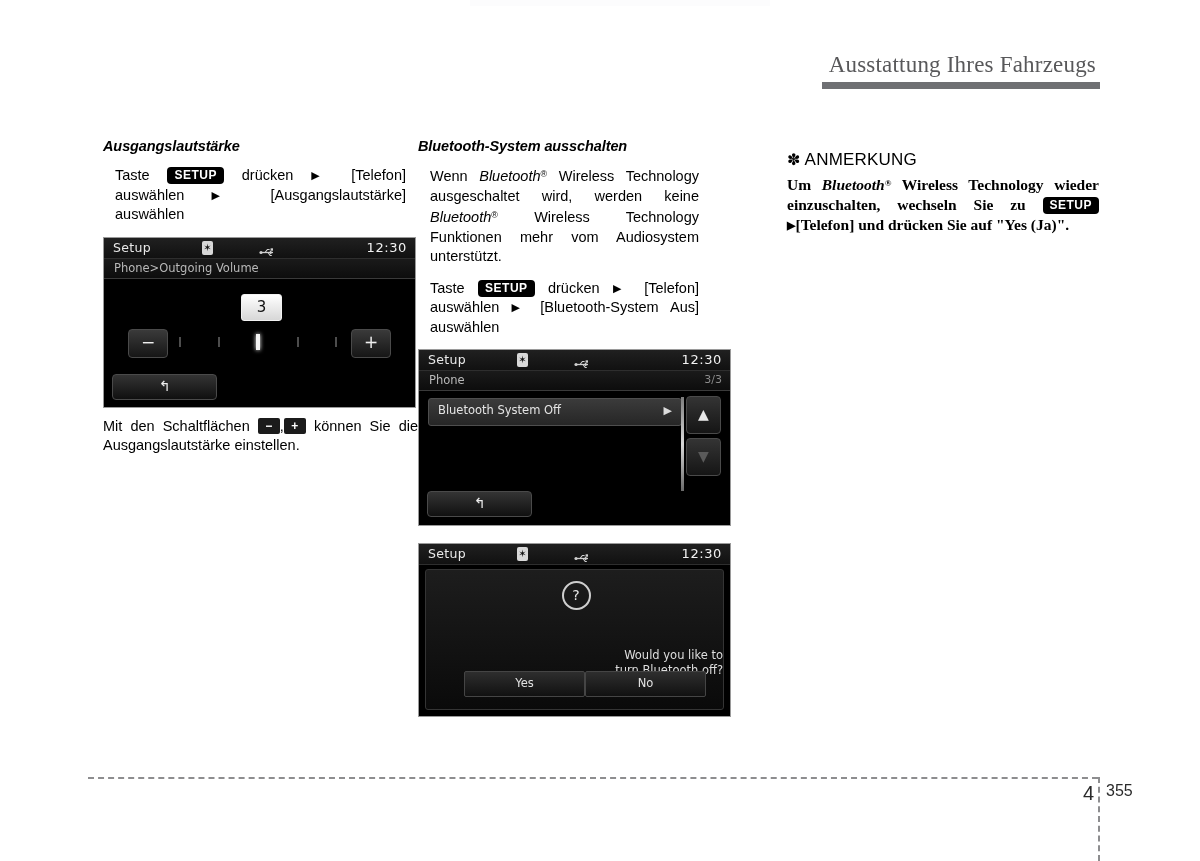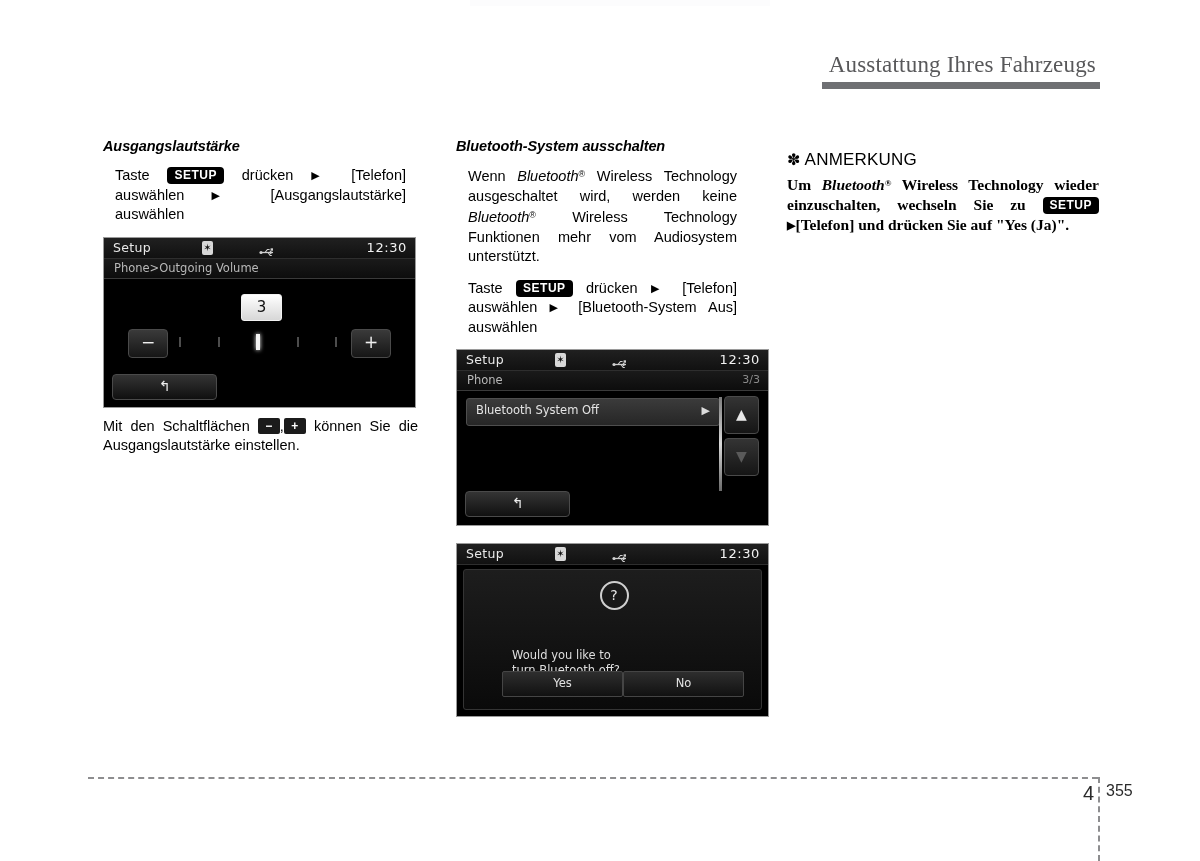--- a/index.html
+++ b/index.html
@@ -42,21 +42,21 @@
     width: 278px; height: 7px;
     background: #6f7073;
   }
 
   
   .col {
     position: absolute;
     top: 138px;
   }
   .col-1 { left: 103px; width: 315px; }
-  .col-2 { left: 456px; width: 293px; }
+  .col-2 { left: 418px; width: 293px; }
   .col-3 { left: 787px; width: 312px; }
 
   .sec-title {
     font-size: 14.5px;
     font-weight: bold;
     font-style: italic;
     color: #000;
     margin: 0 0 5px 0;
     letter-spacing: -0.1px;
   }
@@ -311,21 +311,21 @@
     border: 2px solid #cfcfcf;
     border-radius: 50%;
     color: #e6e6e6;
     font-size: 14px;
     line-height: 24px;
     text-align: center;
   }
   .q-text {
     position: absolute;
     left: 0; right: 0; top: 78px;
-    text-align: left;
+    text-align: right;
     color: #dedede;
     font-size: 11.5px;
     line-height: 15px;
     padding-left: 48px;
   }
   .dlg-btn {
     position: absolute;
     bottom: 12px;
     width: 119px; height: 24px;
     background: linear-gradient(#2e2e2e, #111);

